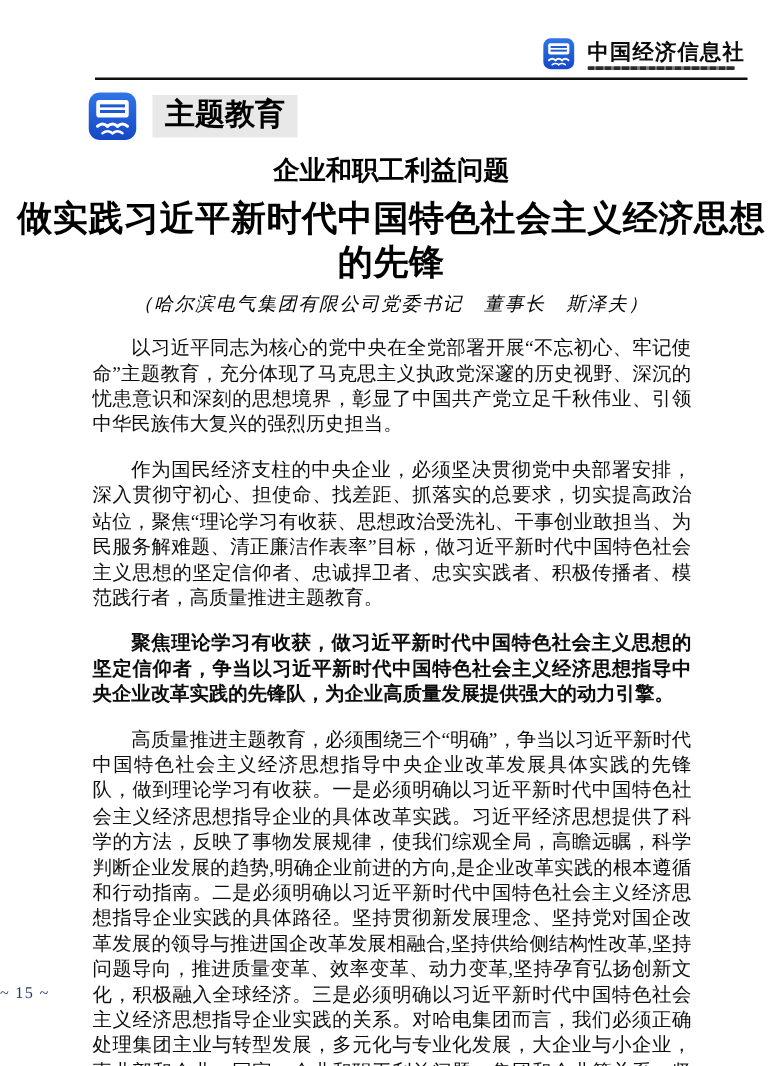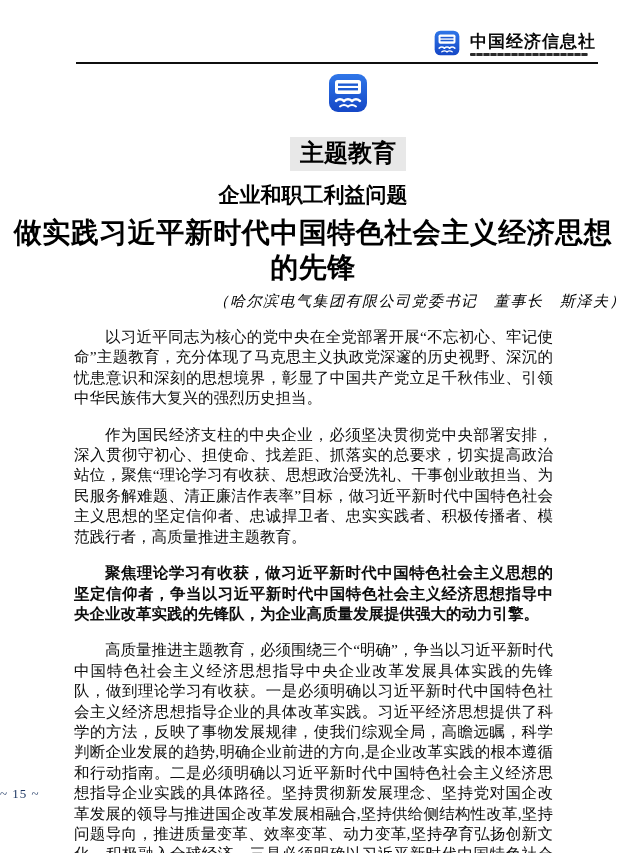--- a/index.html
+++ b/index.html
@@ -44,23 +44,22 @@
   }
   .header-rule{
     margin:6px 28px 0 76px;
     border-top:2px solid #0f0f0f;
     height:0;
   }
   
   .badge-row{
     display:flex;
     align-items:center;
-    gap:24px;
+    gap:12px;
     margin:9px 0 0 70px;
-    flex-direction:column;
   }
   .badge-icon{width:40px;height:40px;display:block;}
   .badge-label{
     font-family:"Liberation Sans","DejaVu Sans",sans-serif;
     font-weight:700;
     font-size:24px;
     line-height:1.2;
     color:#000;
     background:#e8e8e8;
     padding:2px 10px 3px 10px;
@@ -80,21 +79,21 @@
     text-align:center;
     font-family:"Liberation Sans","DejaVu Sans",sans-serif;
     font-weight:700;
     font-size:28px;
     line-height:1.25;
     letter-spacing:.5px;
     color:#000;
   }
   .byline{
     margin-top:7px;
-    text-align:right;
+    text-align:center;
     font-style:italic;
     font-size:15px;
     letter-spacing:1.5px;
     color:#000;
   }
   
   .article-body{
     margin:11px 57px 0 58px;
   }
   .para{

